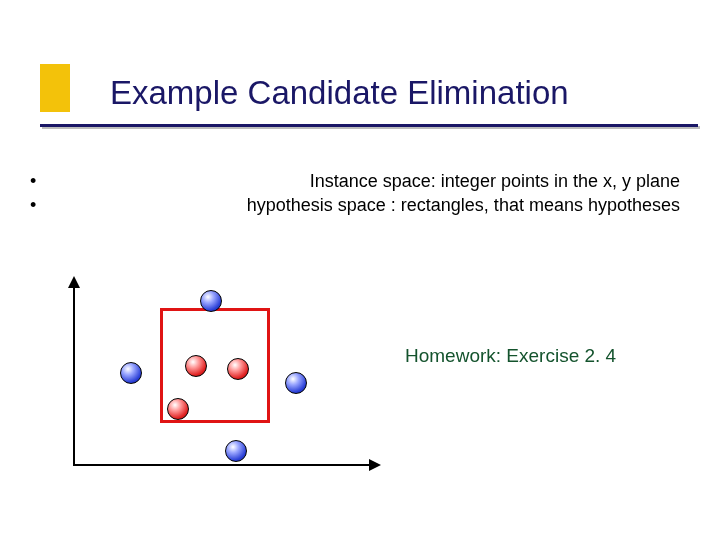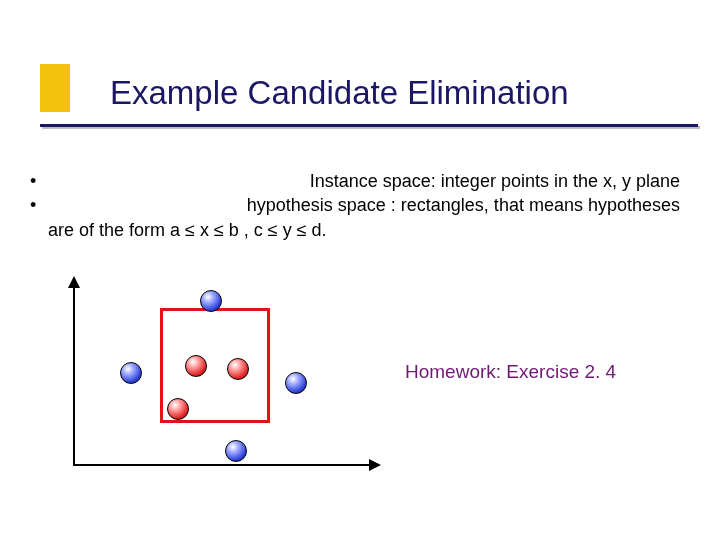--- a/index.html
+++ b/index.html
@@ -128,22 +128,21 @@
     background: radial-gradient(circle at 35% 30%, #ffffff 0%, #9aa6ff 30%, #2a3fd6 70%, #10218a 100%);
   }
   .pt.red {
     background: radial-gradient(circle at 35% 30%, #ffffff 0%, #ff9a9a 30%, #e02020 70%, #8a1010 100%);
   }
   .homework {
     position: absolute;
     top: 345px;
     left: 405px;
     font-size: 19px;
-    color: #701a75;
-    margin-top: 16px;
+    color: #14532d;
   }
 </style>
 </head>
 <body>
 
 <div class="title-wrap">
   <div class="accent-box"></div>
   <div class="shadow-line"></div>
   <div class="main-line"></div>
   <div class="title-text">Example Candidate Elimination</div>
@@ -151,21 +150,20 @@
 
 <div class="bullets">
   <div class="row">
     <div class="dot">•</div>
     <div class="txt">Instance space: integer points in the x, y plane</div>
   </div>
   <div class="row">
     <div class="dot">•</div>
     <div class="txt">hypothesis space : rectangles, that means hypotheses</div>
   </div>
-  <div class="cont">are of the form a ≤ x ≤ b , c ≤ y ≤ d.</div>
 </div>
 
 <div class="chart">
   <div class="axis-y"></div>
   <div class="axis-x"></div>
   <div class="rect" style="left:105px;top:28px;width:110px;height:115px;"></div>
 
 <div class="pt" style="left: 145px; top: 10px;"></div>
     <div class="pt" style="left: 65px; top: 82px;"></div>
     <div class="pt red" style="left: 130px; top: 75px;"></div>

